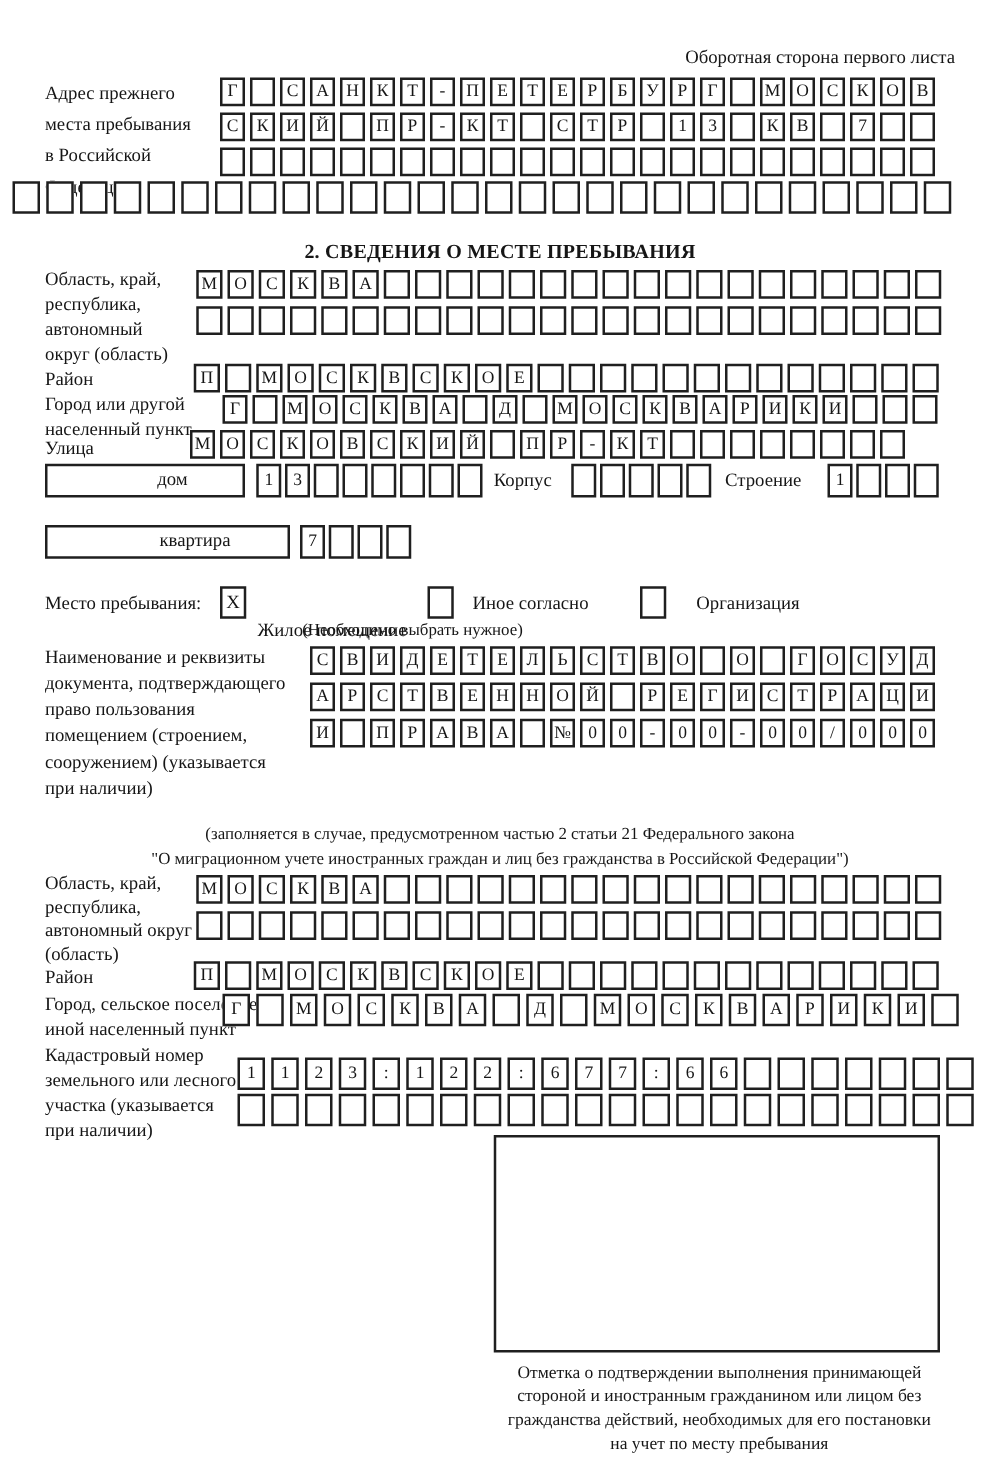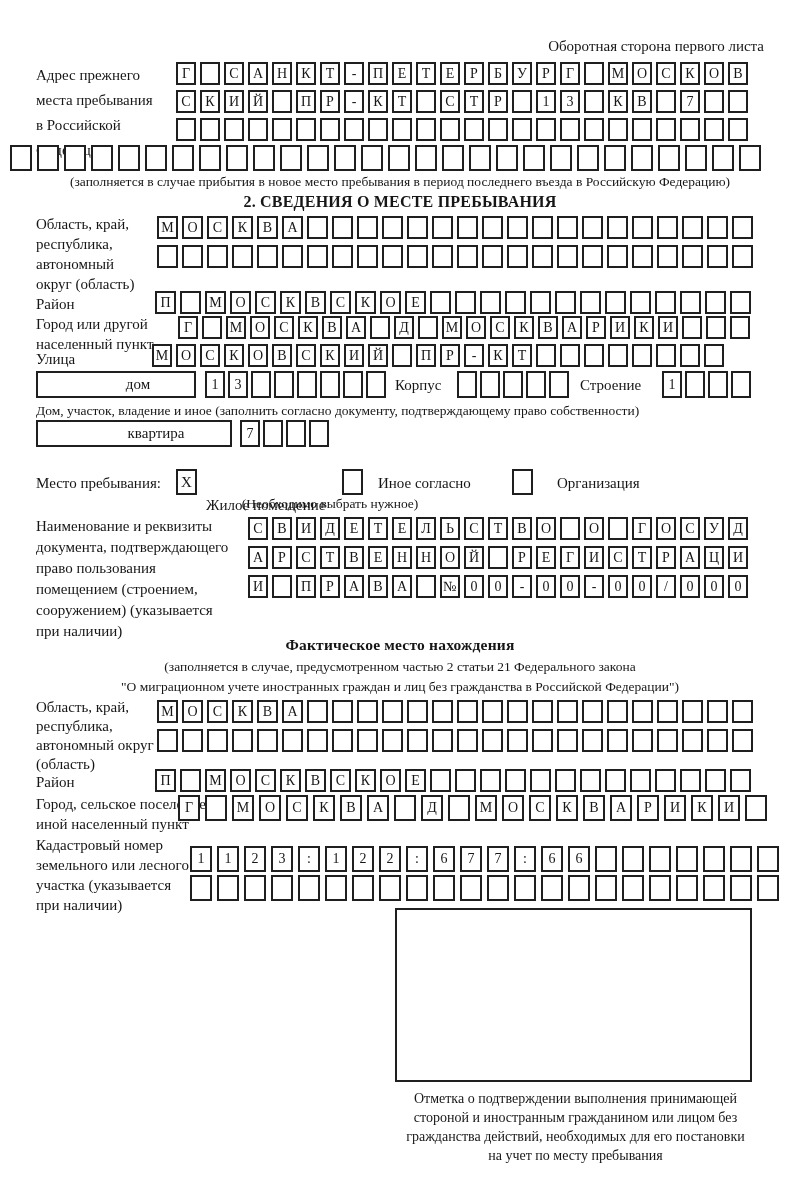--- a/index.html
+++ b/index.html
@@ -142,21 +142,20 @@
       <span class="cell"></span>
       <span class="cell"></span>
       <span class="cell"></span>
       <span class="cell"></span>
       <span class="cell"></span>
       <span class="cell"></span>
       <span class="cell"></span>
       <span class="cell"></span>
       <span class="cell"></span>
     </div>
-  <div class="abs note" style="top:174px;">(заполняется в случае прибытия в новое место пребывания в период последнего въезда в Российскую Федерацию)</div>
 
   <div class="abs title" style="top:193px;">2. СВЕДЕНИЯ О МЕСТЕ ПРЕБЫВАНИЯ</div>
 
   <div class="abs lbl" style="left:36px;top:214px;">Область, край,
 республика,
 автономный
 округ (область)</div>
   <div class="abs cr md" style="left:157px;top:216px;">
       <span class="cell">М</span>
       <span class="cell">О</span>
@@ -314,21 +313,20 @@
       <span class="cell"></span>
       <span class="cell"></span>
     </div>
   <div class="abs lbl" style="left:580px;top:375px;">Строение</div>
   <div class="abs cr dm" style="left:662px;top:371px;">
       <span class="cell">1</span>
       <span class="cell"></span>
       <span class="cell"></span>
       <span class="cell"></span>
     </div>
-  <div class="abs note left" style="left:36px;top:403px;">Дом, участок, владение и иное (заполнить согласно документу, подтверждающему право собственности)</div>
 
   <div class="abs fieldbox" style="left:36px;top:420px;width:196px;">квартира</div>
   <div class="abs cr dm" style="left:240px;top:420px;">
       <span class="cell">7</span>
       <span class="cell"></span>
       <span class="cell"></span>
       <span class="cell"></span>
     </div>
 
   <div class="abs lbl" style="left:36px;top:473px;">Место пребывания:</div>
@@ -409,21 +407,20 @@
       <span class="cell">0</span>
       <span class="cell">-</span>
       <span class="cell">0</span>
       <span class="cell">0</span>
       <span class="cell">/</span>
       <span class="cell">0</span>
       <span class="cell">0</span>
       <span class="cell">0</span>
     </div>
 
-  <div class="abs title t2" style="top:636px;">Фактическое место нахождения</div>
   <div class="abs note" style="top:659px;">(заполняется в случае, предусмотренном частью 2 статьи 21 Федерального закона</div>
   <div class="abs note" style="top:679px;">"О миграционном учете иностранных граждан и лиц без гражданства в Российской Федерации")</div>
 
   <div class="abs lbl lh19" style="left:36px;top:698px;">Область, край,
 республика,
 автономный округ
 (область)</div>
   <div class="abs cr md" style="left:157px;top:700px;">
       <span class="cell">М</span>
       <span class="cell">О</span>

